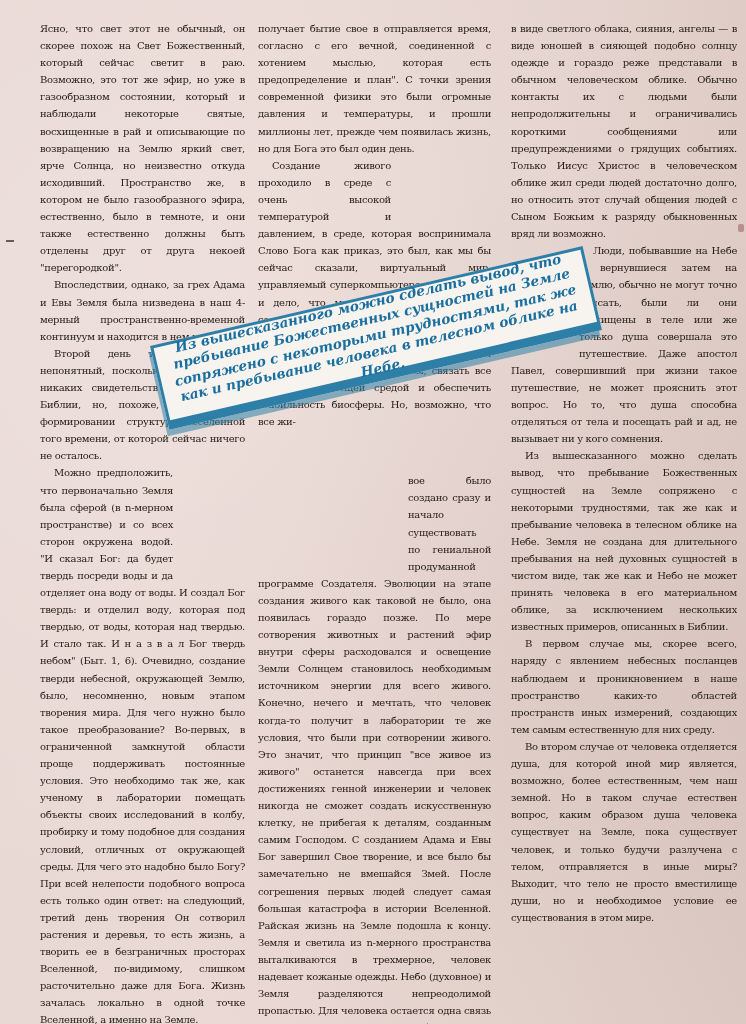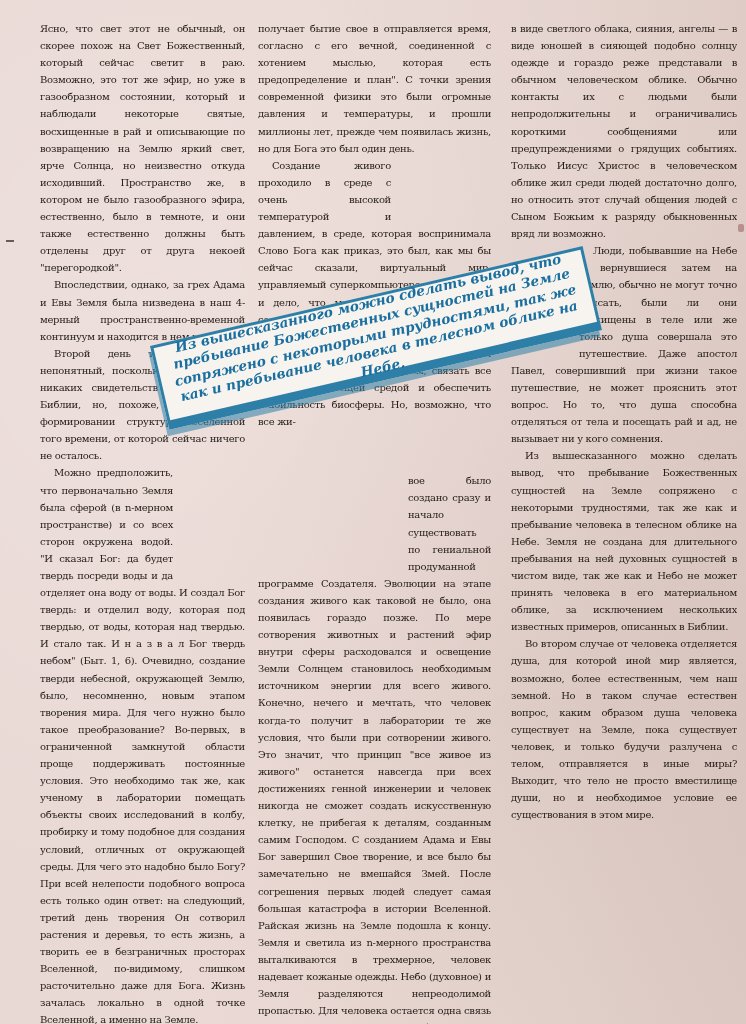--- a/index.html
+++ b/index.html
@@ -71,18 +71,19 @@
     <div class="para ind">Создание живого проходило в среде с очень высокой температурой и давлением, в среде, которая воспринимала Слово Бога как приказ, это был, как мы бы сейчас сказали, виртуальный мир, управляемый суперкомпьютером, но в том-то и дело, что мир был реальным, хотя и совершенно отличным от теперешнего. Мы даже не можем себе представить, сколько вариантов перепробовал Господь, чтобы создать ДНК, клетку, организм, связать все это с окружающей средой и обеспечить стабильность биосферы. Но, возможно, что все жи-</div>
     <div style="clear: both; height: 42px;"></div>
     <div class="fl" style="width: 150px; height: 86px;"></div>
     <div class="para">вое было создано сразу и начало существовать по гениальной продуманной программе Создателя. Эволюции на этапе создания живого как таковой не было, она появилась гораздо позже. По мере сотворения животных и растений эфир внутри сферы расходовался и освещение Земли Солнцем становилось необходимым источником энергии для всего живого. Конечно, нечего и мечтать, что человек когда-то получит в лаборатории те же условия, что были при сотворении живого. Это значит, что принцип "все живое из живого" останется навсегда при всех достижениях генной инженерии и человек никогда не сможет создать искусственную клетку, не прибегая к деталям, созданным самим Господом. С созданием Адама и Евы Бог завершил Свое творение, и все было бы замечательно не вмешайся Змей. После согрешения первых людей следует самая большая катастрофа в истории Вселенной. Райская жизнь на Земле подошла к концу. Земля и светила из n-мерного пространства выталкиваются в трехмерное, человек надевает кожаные одежды. Небо (духовное) и Земля разделяются непреодолимой пропастью. Для человека остается одна связь с Богом — через душу, которая была создана по образу и подобию Божьему. Вход в рай не закрыт, но попасть туда непросто. Нужно соблюдать заповеди Божьи, преодолевая все искушения лукавого, который за многие века стал столь искусным в обольщении человека материальными или искаженными духовными ценностями, что спастись стало очень трудно.</div>
   </div>
 <div id="col3" class="col">
     <div class="para">в виде светлого облака, сияния, ангелы — в виде юношей в сияющей подобно солнцу одежде и гораздо реже представали в обычном человеческом облике. Обычно контакты их с людьми были непродолжительны и ограничивались короткими сообщениями или предупреждениями о грядущих событиях. Только Иисус Христос в человеческом облике жил среди людей достаточно долго, но относить этот случай общения людей с Сыном Божьим к разряду обыкновенных вряд ли возможно.</div>
     <div class="fl" style="width: 68px; height: 118px;"></div>
     <div class="para ind">Люди, побывавшие на Небе и вернувшиеся затем на Землю, обычно не могут точно описать, были ли они восхищены в теле или же только душа совершала это путешествие. Даже апостол Павел, совершивший при жизни такое путешествие, не может прояснить этот вопрос. Но то, что душа способна отделяться от тела и посещать рай и ад, не вызывает ни у кого сомнения.</div>
     <div class="para ind">Из вышесказанного можно сделать вывод, что пребывание Божественных сущностей на Земле сопряжено с некоторыми трудностями, так же как и пребывание человека в телесном облике на Небе. Земля не создана для длительного пребывания на ней духовных сущностей в чистом виде, так же как и Небо не может принять человека в его материальном облике, за исключением нескольких известных примеров, описанных в Библии.</div>
+    <div class="para ind">В первом случае мы, скорее всего, наряду с явлением небесных посланцев наблюдаем и проникновением в наше пространство каких-то областей пространств иных измерений, создающих тем самым естественную для них среду.</div>
     <div class="para ind">Во втором случае от человека отделяется душа, для которой иной мир является, возможно, более естественным, чем наш земной. Но в таком случае естествен вопрос, каким образом душа человека существует на Земле, пока существует человек, и только будучи разлучена с телом, отправляется в иные миры? Выходит, что тело не просто вместилище души, но и необходимое условие ее существования в этом мире.</div>
   </div>
 
 <div id="banner">
   <div id="banner-text">Из вышесказанного можно сделать вывод, что пребывание Божественных сущностей на Земле сопряжено с некоторыми трудностями, так же как и пребывание человека в телесном облике на Небе.</div>
 </div>
 
 </body></html>

